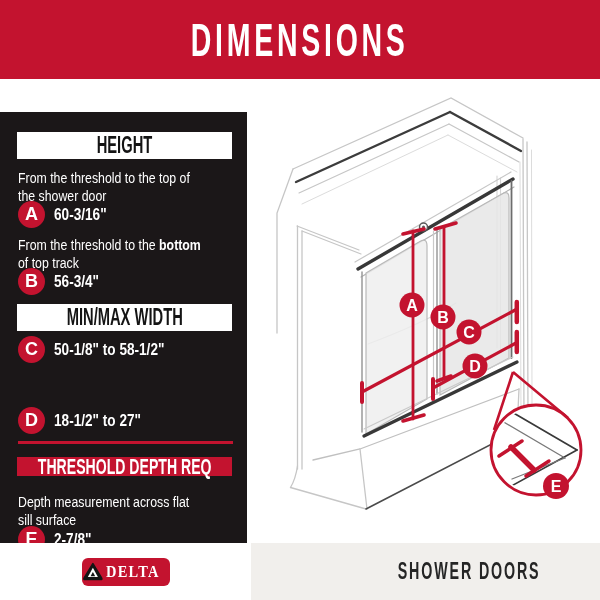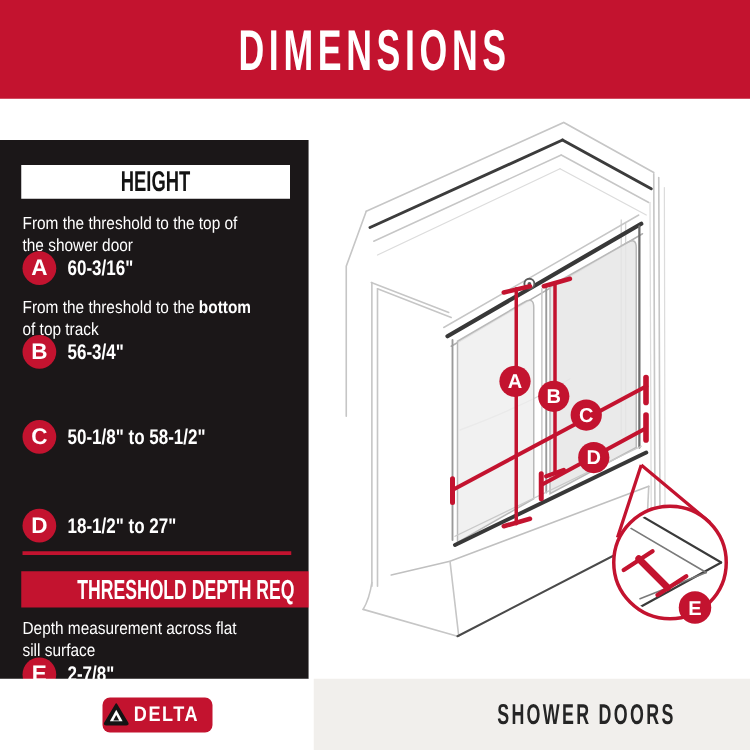--- a/index.html
+++ b/index.html
@@ -9,37 +9,37 @@
   .banner{position:absolute;left:0;top:0;width:600px;height:79px;background:#c3132f;
           display:flex;align-items:center;justify-content:center;}
   .banner-title{color:#fff;font-weight:bold;font-size:46px;letter-spacing:6px;
                 transform:scaleX(.62);transform-origin:center;white-space:nowrap;}
   
   .panel{position:absolute;left:0;top:112px;width:247px;height:447px;background:#1b1718;}
   .hbox{position:absolute;left:17px;width:215px;height:27px;background:#fff;
         display:flex;align-items:center;justify-content:center;}
   .hbox span{font-weight:bold;font-size:23px;color:#141414;white-space:nowrap;
              transform:scaleX(.64);transform-origin:center;}
-  .hbox.red{background:#c3132f;height:29px;padding-left:24px;}
+  .hbox.red{background:#c3132f;height:19px;}
   .hbox.red span{color:#fff;font-size:22px;}
   .ptext{position:absolute;left:18px;width:225px;color:#fff;font-size:14px;line-height:18px;
          transform:scaleX(.88);transform-origin:left;white-space:nowrap;}
   .ptext b{font-weight:bold;}
   .dimrow{position:absolute;left:18px;display:flex;align-items:center;gap:9px;height:27px;}
   .lcircle{width:27px;height:27px;border-radius:50%;background:#c3132f;color:#fff;
            font-weight:bold;font-size:18px;display:flex;align-items:center;justify-content:center;
            flex:0 0 27px;}
   .dimval{color:#fff;font-weight:bold;font-size:17px;white-space:nowrap;
           transform:scaleX(.8);transform-origin:left;}
   .redline{position:absolute;left:18px;width:215px;height:3px;background:#c3132f;}
   
   .diagram{position:absolute;left:247px;top:96px;width:353px;height:447px;background:#fff;}
   
   .footer-left{position:absolute;left:0;top:543px;width:251px;height:57px;background:#fff;
-               display:flex;align-items:center;justify-content:center;}
+               display:flex;align-items:center;justify-content:center;font-family:Liberation Serif, serif;}
   .footer-right{position:absolute;left:251px;top:543px;width:349px;height:57px;background:#f1efec;
                 display:flex;align-items:center;justify-content:center;padding-left:44px;}
   .footer-title{color:#252525;font-weight:bold;font-size:23px;letter-spacing:3px;white-space:nowrap;
                 transform:scaleX(.62);transform-origin:center;}
   .delta-badge{width:88px;height:28px;background:#c3132f;border-radius:6px;
                display:flex;align-items:center;justify-content:center;gap:3px;}
   .delta-badge .brand{color:#fff;font-weight:bold;font-size:17px;letter-spacing:1.5px;
                       transform:scaleX(.85);transform-origin:left;}
 </style>
 </head>
@@ -66,20 +66,23 @@
     </div>
     <div class="ptext" style="top:124px">
       <span>From the threshold to the </span><b>bottom</b><br>
       <span>of top track</span>
     </div>
     <div class="dimrow" style="top:156px">
       <div class="lcircle">B</div>
       <div class="dimval">56-3/4"</div>
     </div>
 
+    <div class="hbox" style="top:192px">
+      <span>MIN/MAX WIDTH</span>
+    </div>
     <div class="dimrow" style="top:224px">
       <div class="lcircle">C</div>
       <div class="dimval">50-1/8" to 58-1/2"</div>
     </div>
 
     <div class="dimrow" style="top:295px">
       <div class="lcircle">D</div>
       <div class="dimval">18-1/2" to 27"</div>
     </div>
 

